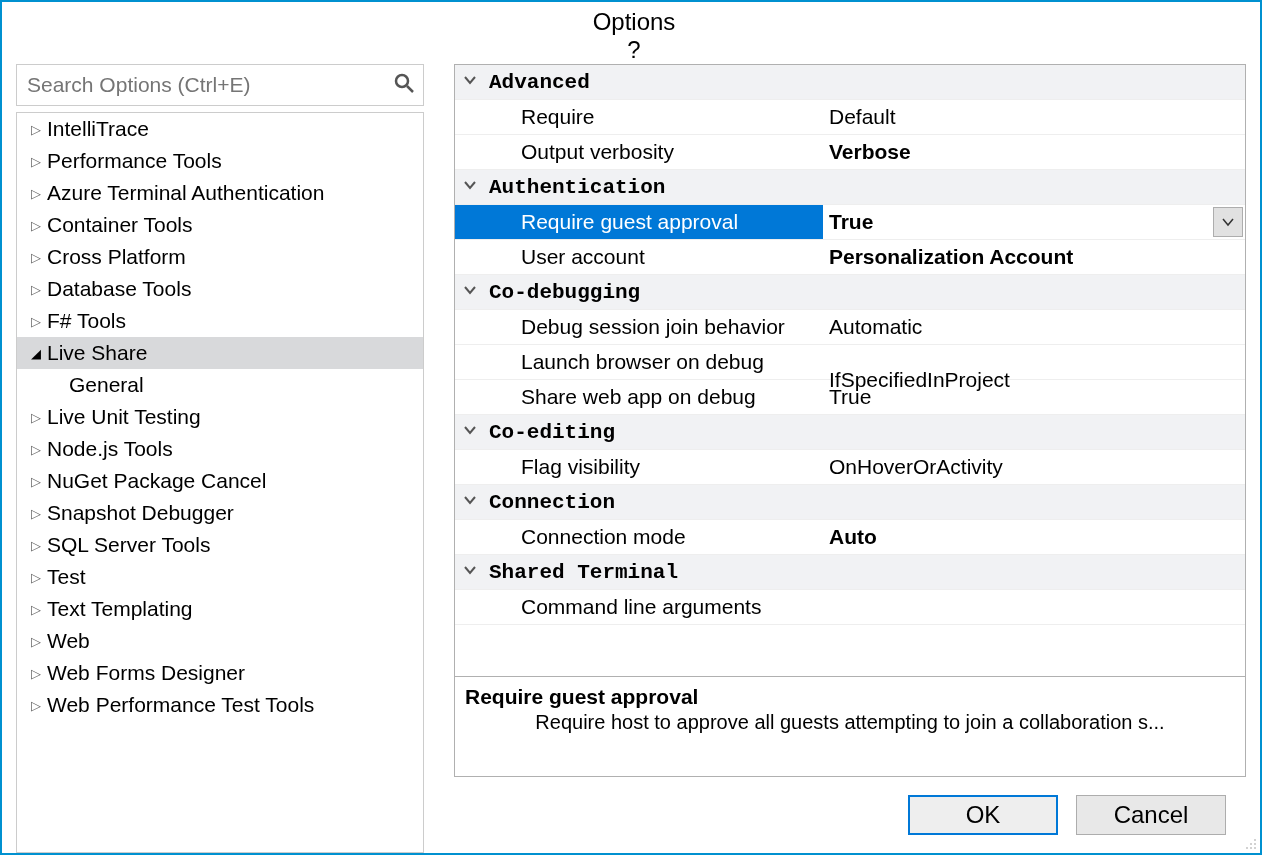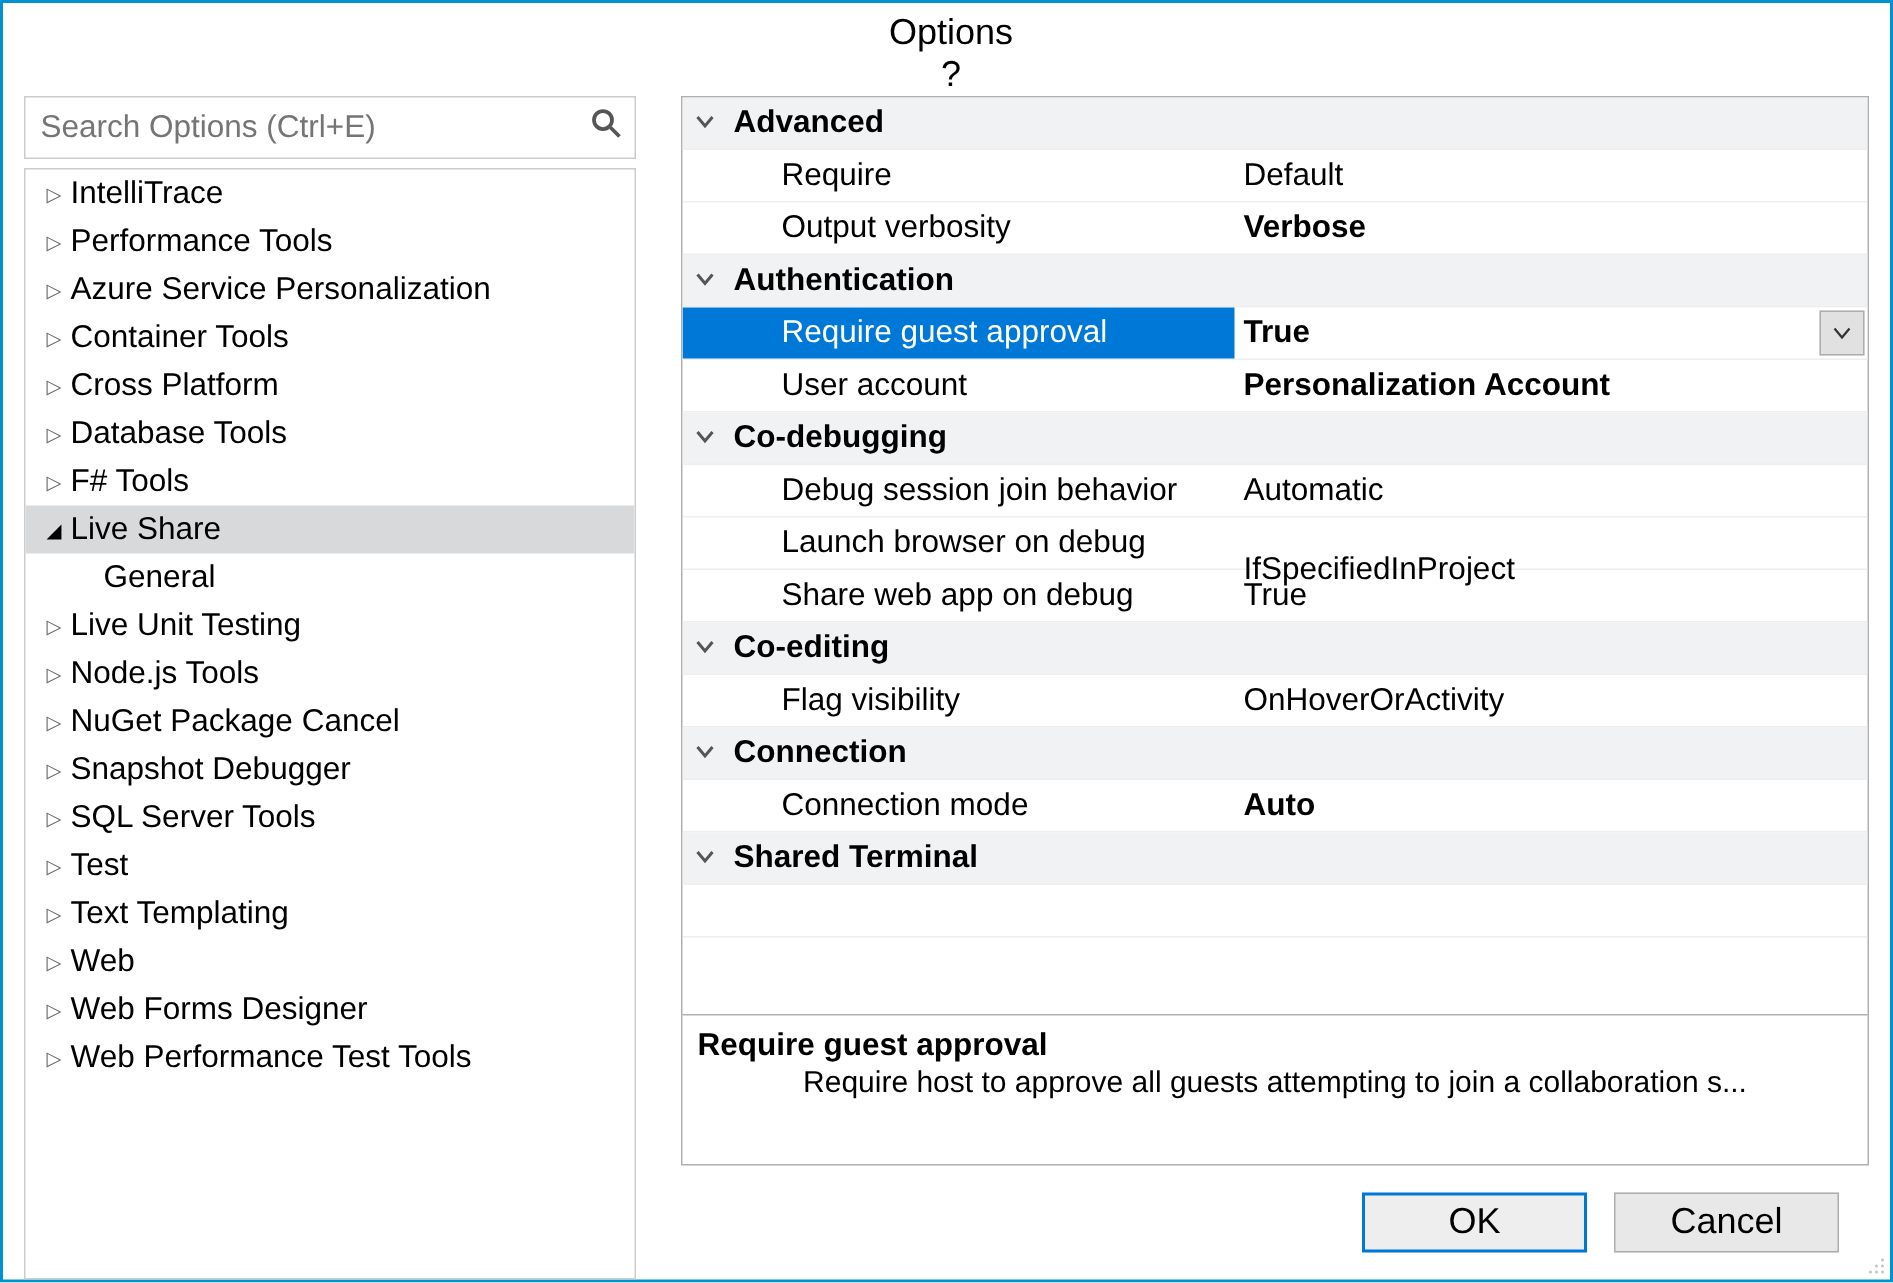--- a/index.html
+++ b/index.html
@@ -99,20 +99,21 @@
   }
   .grid-row {
     display: flex; align-items: center;
     height: 35px;
     font-size: 21px;
     border-bottom: 1px solid #eee;
   }
   .grid-row.cat {
     background: #f1f2f4;
     font-weight: 700;
+    font-family: Liberation Mono, monospace;
   }
   .grid-row .chev {
     width: 30px; text-align: center;
     font-size: 18px; color: #555;
   }
   .grid-row .label {
     flex: 0 0 338px;
     padding-left: 4px;
   }
   .grid-row.prop .label { padding-left: 36px; }
@@ -211,21 +212,21 @@
           <div class="tree-item">
             <span class="tri">▷</span>
             <span>IntelliTrace</span>
           </div>
           <div class="tree-item">
             <span class="tri">▷</span>
             <span>Performance Tools</span>
           </div>
           <div class="tree-item">
             <span class="tri">▷</span>
-            <span>Azure Service Personalization</span>
+            <span>Azure Terminal Authentication</span>
           </div>
           <div class="tree-item">
             <span class="tri">▷</span>
             <span>Container Tools</span>
           </div>
           <div class="tree-item">
             <span class="tri">▷</span>
             <span>Cross Platform</span>
           </div>
           <div class="tree-item">
@@ -417,20 +418,24 @@
             </div>
             <div class="grid-row cat">
               <div class="label-cell">
                 <span class="chev"><svg width="14" height="14" viewBox="0 0 14 14">
                     <polyline points="2,4 7,10 12,4" fill="none" stroke="currentColor" stroke-width="2"></polyline>
                   </svg></span>
                 <span class="label">Shared Terminal</span>
               </div>
             </div>
             <div class="grid-row prop">
+              <div class="label-cell">
+                <span class="chev"></span>
+                <span class="label">Command line arguments</span>
+              </div>
               <div class="value-cell">
                 <span class="value" style="flex: 1 1 0%;"></span>
               </div>
             </div>
           </div>
         <div class="desc-panel">
           <div class="dt">Require guest approval</div>
           <div class="dd">Require host to approve all guests attempting to join a collaboration s...</div>
         </div>
       </div>

